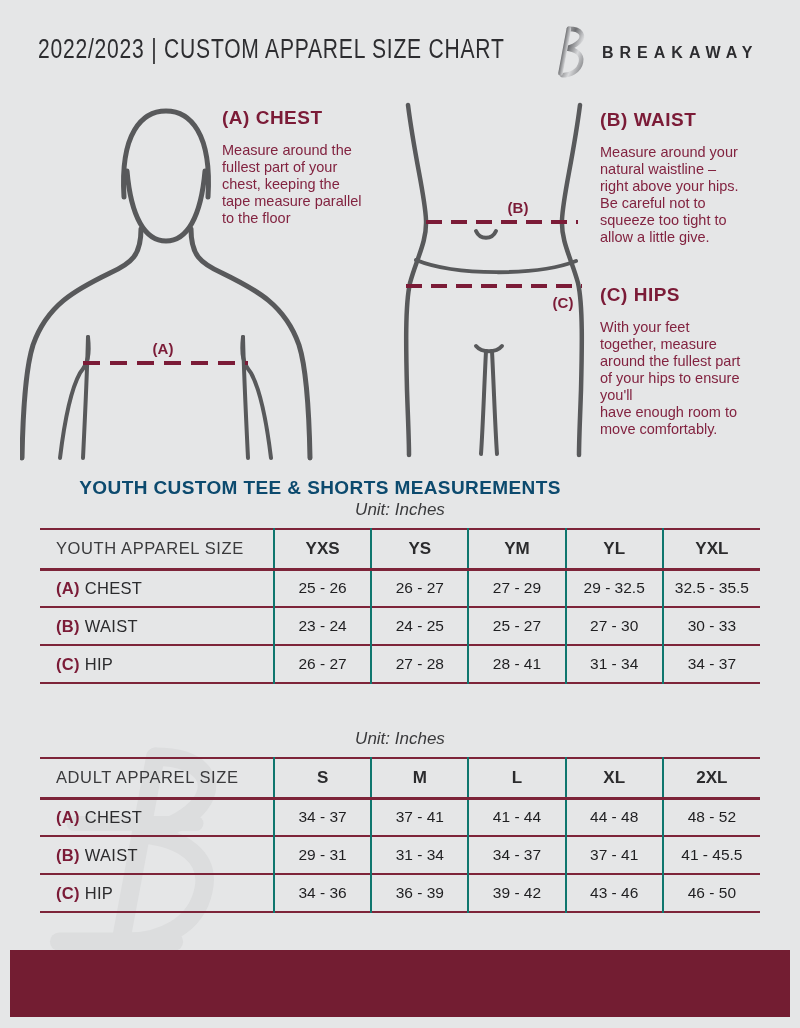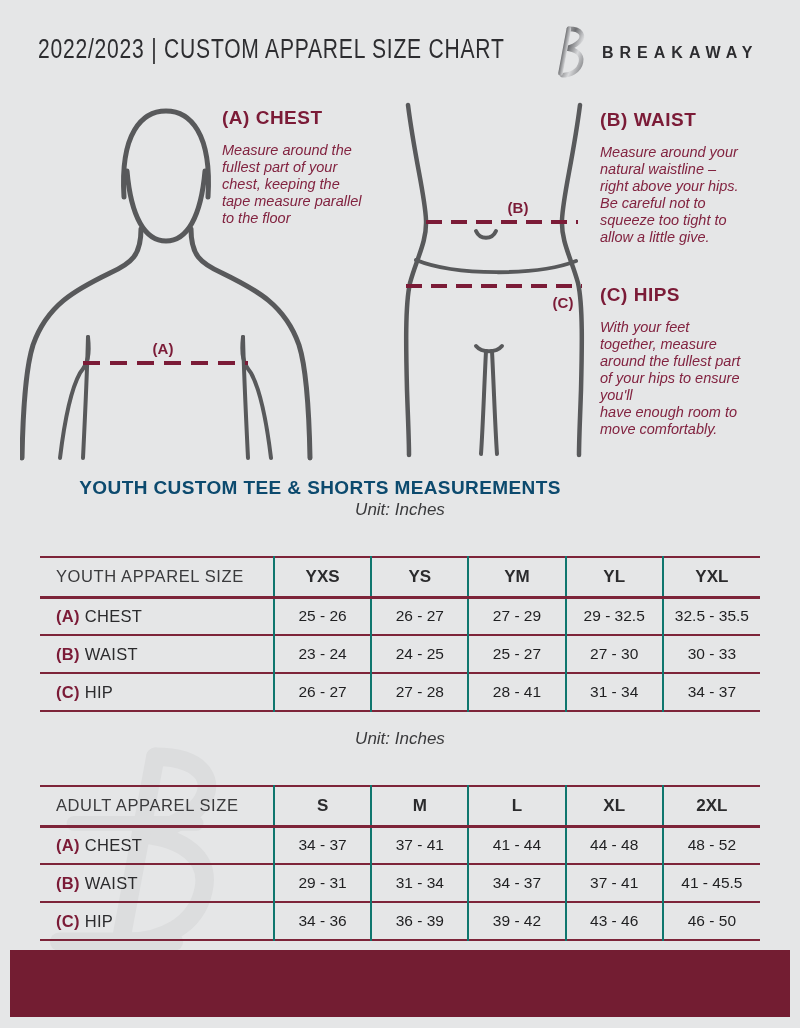--- a/index.html
+++ b/index.html
@@ -22,21 +22,21 @@
   .brand-name{
     left:602px;top:44px;
     font-size:16px;font-weight:bold;color:#2d2d30;letter-spacing:6px;white-space:nowrap;
   }
 
   
   .guide-heading{
     font-size:19px;font-weight:bold;color:#7b1b37;letter-spacing:0.5px;white-space:nowrap;
   }
   .guide-body{
-    font-size:14.5px;font-style:italic;color:#822340;line-height:17px;
+    font-size:14.5px;color:#822340;line-height:17px;
     white-space:pre-line;
   }
   .chest-block{left:222px;top:107px;width:175px;}
   .waist-block{left:600px;top:109px;width:180px;}
   .hips-block{left:600px;top:284px;width:185px;}
   .guide-body{margin-top:13px;}
 
   
   .section-title{
     left:0;width:640px;text-align:center;
@@ -46,21 +46,20 @@
     left:0;width:800px;text-align:center;
     font-size:17px;font-style:italic;color:#3a3a3c;
   }
 
   
   table.size-table{
     position:absolute;left:40px;width:720px;
     border-collapse:collapse;table-layout:fixed;
     border-top:2px solid #7d2439;border-bottom:2px solid #7d2439;
     background:transparent;
-    margin-top:28px;
   }
   table.size-table col.c-label{width:234px;}
   table.size-table col.c-val{width:97.2px;}
   table.size-table th, table.size-table td{
     padding:0;margin:0;text-align:center;vertical-align:middle;
     border-left:2px solid #0f766e;
   }
   table.size-table th:first-child, table.size-table td:first-child{border-left:none;}
   table.size-table tr{height:38px;}
   table.size-table tr.head-row{height:40px;border-bottom:3px solid #7d2439;}

